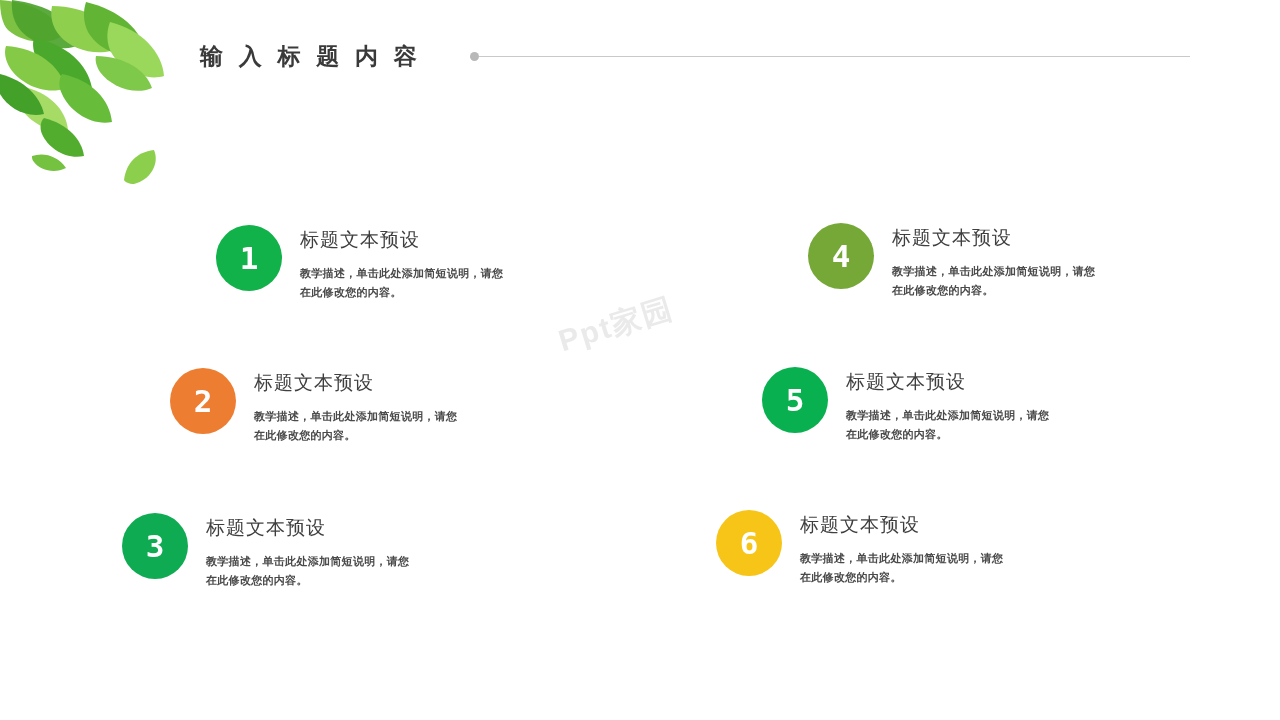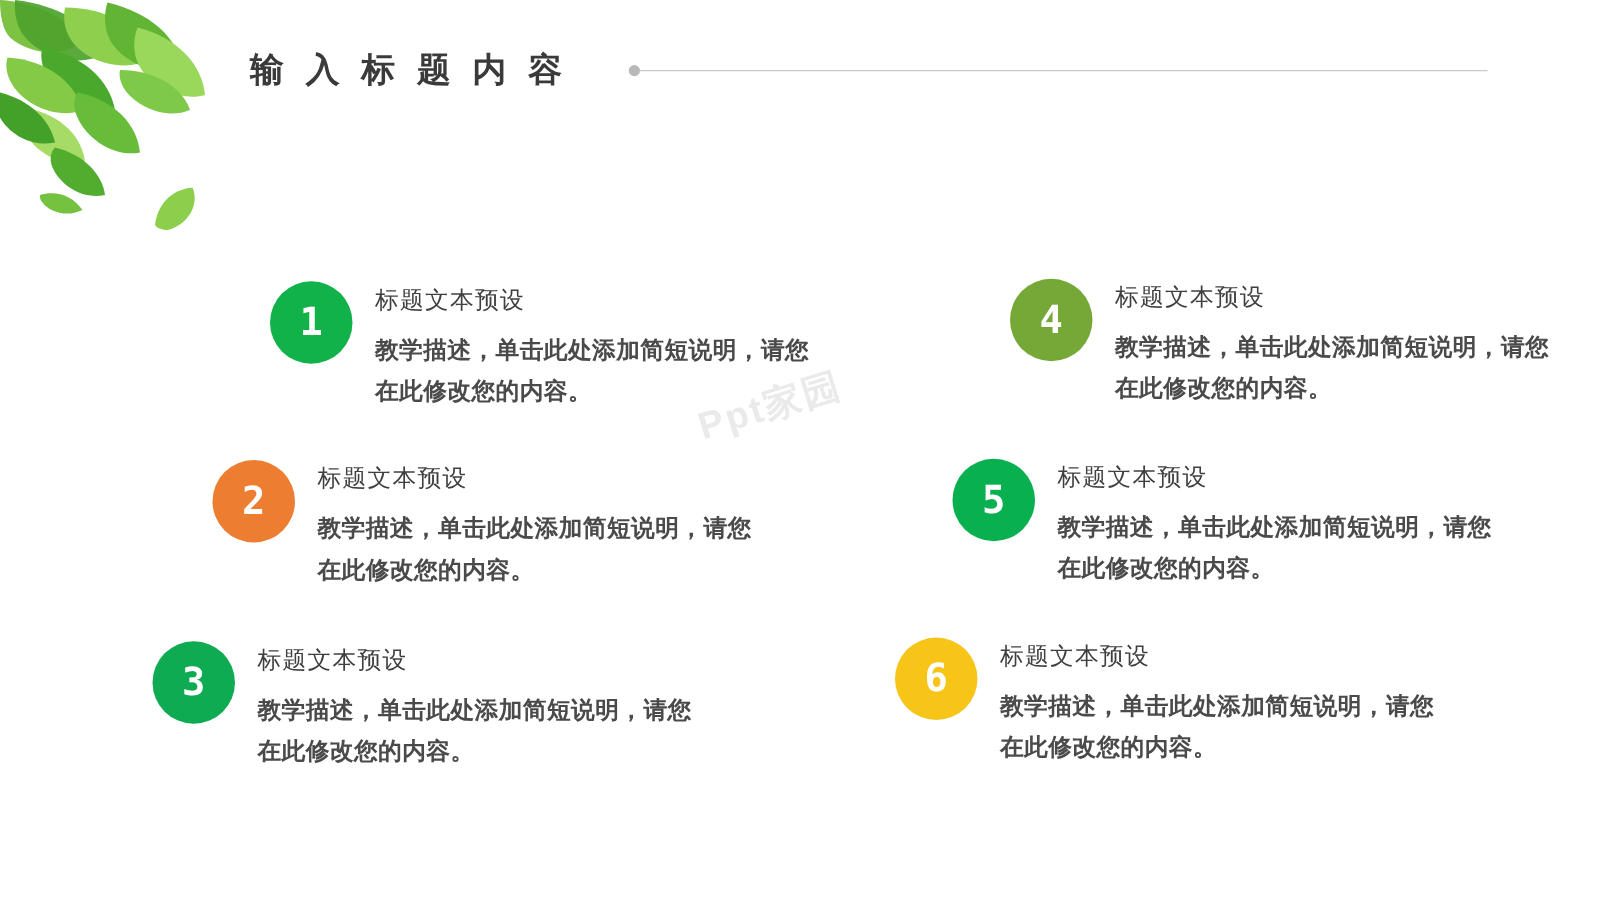--- a/index.html
+++ b/index.html
@@ -45,26 +45,26 @@
   .header {
     position: absolute;
     top: 30px;
     left: 200px;
     width: 990px;
     height: 52px;
     display: flex;
     align-items: center;
   }
   .page-title {
-    font-size: 27px;
+    font-size: 23px;
     font-weight: bold;
     color: #3a3a3a;
     letter-spacing: 5px;
     white-space: nowrap;
-    font-family: Liberation Sans, sans-serif;
+    font-family: Liberation Serif, serif;
   }
   .title-rule-wrap {
     flex: 1;
     display: flex;
     align-items: center;
     margin-left: 48px;
     height: 12px;
   }
   .rule-dot {
     width: 9px;
@@ -112,21 +112,21 @@
   }
   .item-title {
     font-size: 19px;
     font-weight: normal;
     color: #3f3f3f;
     letter-spacing: 1px;
     margin-bottom: 11px;
     white-space: nowrap;
   }
   .item-desc {
-    font-size: 19px;
+    font-size: 11px;
     font-weight: bold;
     color: #4a4a4a;
     line-height: 1.75;
     letter-spacing: 0.3px;
     white-space: nowrap;
   }
 
   
   .item-1 { left: 216px; top: 20px; }
   .item-2 { left: 170px; top: 163px; }

